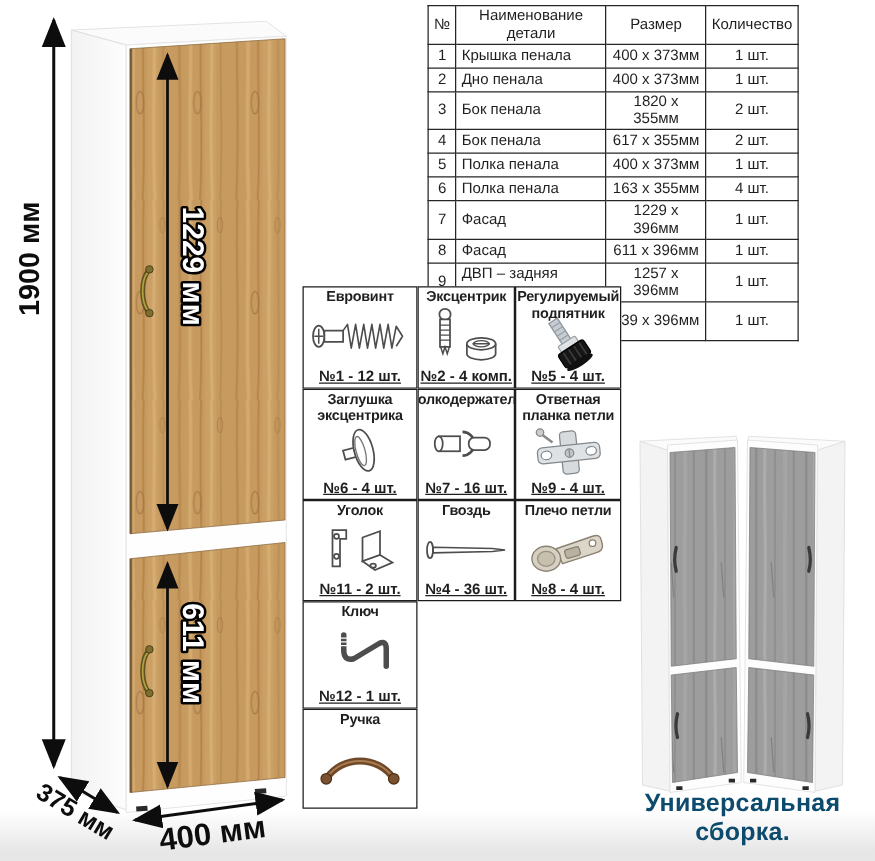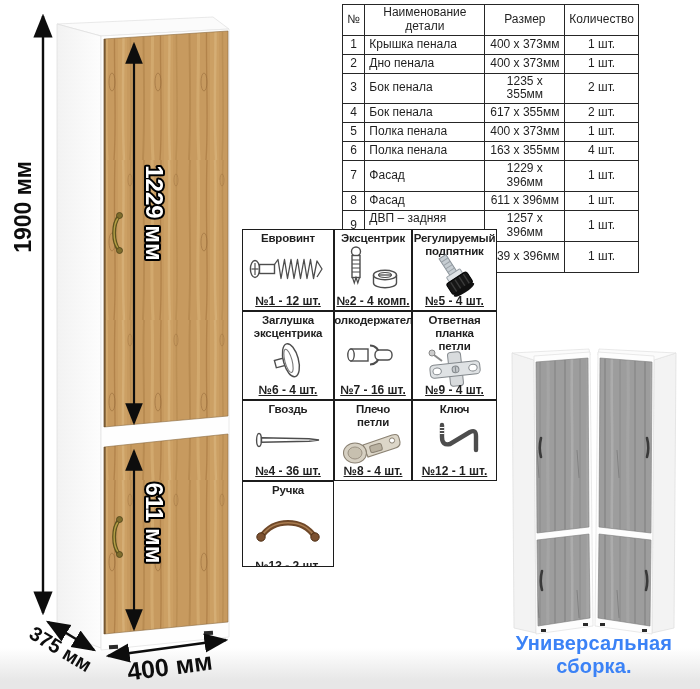--- a/index.html
+++ b/index.html
@@ -16,28 +16,28 @@
   .parts-table td{height:16px;text-align:center;}
   .parts-table td.nm{text-align:left;margin-left:32px;}
   .parts-table tr.tall td{height:28px;}
   .c-num{width:16px;} .c-name{width:120px;} .c-size{width:80px;} .c-qty{width:64px;}
   
   .hw-grid{position:absolute;left:242px;top:229px;display:grid;
            grid-template-columns:92px 78px 85px;
            grid-template-rows:82px 89px 81px 86px 80px;}
   .hw-cell{border:1.5px solid #1c1c1c;background:#fff;box-sizing:border-box;
            display:flex;flex-direction:column;align-items:center;justify-content:space-between;
-           padding:2px 18px;overflow:hidden;}
+           padding:2px 0;overflow:hidden;}
   .hw-title{font-size:11.5px;font-weight:bold;text-align:center;line-height:1.12;letter-spacing:-0.2px;}
   .hw-ico{flex:1 1 auto;display:flex;align-items:center;justify-content:center;min-height:0;}
   .hw-count{font-size:12px;font-weight:bold;white-space:nowrap;text-decoration:underline;}
   .hw-last{grid-column:1;gap:31px;}
   
   .caption{position:absolute;left:488px;top:632px;width:212px;text-align:center;
-           font-size:20px;font-weight:bold;color:#3b82f6;letter-spacing:0.2px;}
+           font-size:20px;font-weight:bold;color:#0c4a6e;letter-spacing:0.2px;}
   svg{display:block;}
   .icon-stroke{stroke:#4d4d4d;stroke-width:1.4;fill:#ffffff;}
 </style>
 </head>
 <body>
 
 <div class="page">
 
   <div class="floor"></div>
 
@@ -128,21 +128,21 @@
       </tr>
       <tr>
         <td>2</td>
         <td class="nm">Дно пенала</td>
         <td>400 х 373мм</td>
         <td>1 шт.</td>
       </tr>
       <tr>
         <td>3</td>
         <td class="nm">Бок пенала</td>
-        <td>1235 х 355мм</td>
+        <td>1820 х 355мм</td>
         <td>2 шт.</td>
       </tr>
       <tr>
         <td>4</td>
         <td class="nm">Бок пенала</td>
         <td>617 х 355мм</td>
         <td>2 шт.</td>
       </tr>
       <tr>
         <td>5</td>
@@ -283,20 +283,34 @@
             <ellipse cx="50" cy="22.5" rx="4.2" ry="3.4" fill="#fff" stroke="#83888c" stroke-width="1"></ellipse>
             <circle cx="32.5" cy="22.5" r="3.4" fill="#c3c7ca" stroke="#83888c" stroke-width="1"></circle>
             <line x1="32.5" y1="19.5" x2="32.5" y2="25.5" stroke="#83888c" stroke-width="1"></line>
           </g>
         </svg>
       </div>
       <div class="hw-count">№9 - 4 шт.</div>
     </div>
 
 
+    <div class="hw-cell">
+      <div class="hw-title">Уголок</div>
+      <div class="hw-ico">
+        <svg width="64" height="40" viewBox="0 0 64 40">
+          <path class="icon-stroke" d="M10,4 h11 v7 h-5 v22 h-6 z"></path>
+          <circle class="icon-stroke" cx="13.2" cy="9" r="2"></circle>
+          <circle class="icon-stroke" cx="13.2" cy="25" r="2"></circle>
+          <path class="icon-stroke" d="M34,10 l14,-5 v19 l-14,5 z"></path>
+          <path class="icon-stroke" d="M34,29 l14,-5 l10,6 l-14,6 z"></path>
+          <ellipse class="icon-stroke" cx="42.5" cy="32.5" rx="2.2" ry="1.6"></ellipse>
+        </svg>
+      </div>
+      <div class="hw-count">№11 - 2 шт.</div>
+    </div>
 
     <div class="hw-cell">
       <div class="hw-title">Гвоздь</div>
       <div class="hw-ico">
         <svg width="70" height="18" viewBox="0 0 70 18">
           <ellipse class="icon-stroke" cx="6" cy="9" rx="2.4" ry="6.5"></ellipse>
           <path class="icon-stroke" d="M8.5,6.8 L56,7.8 L66,9 L56,10.2 L8.5,11.2 Z"></path>
         </svg>
       </div>
       <div class="hw-count">№4 - 36 шт.</div>

